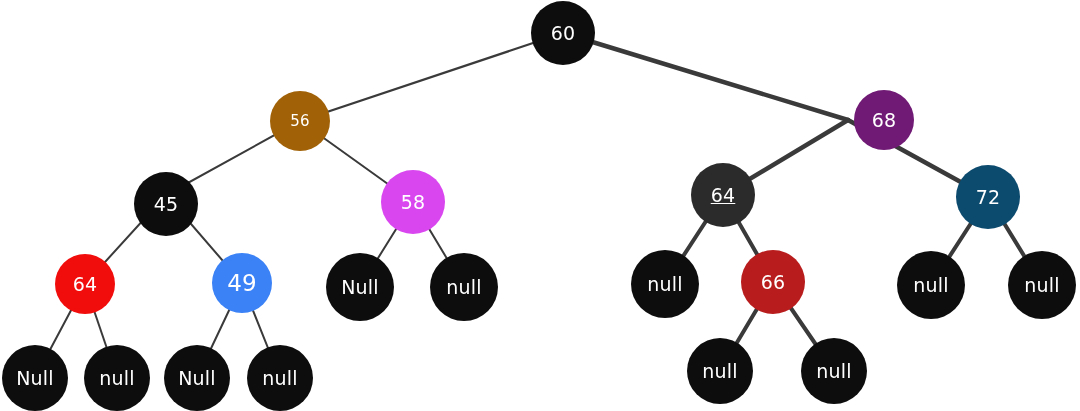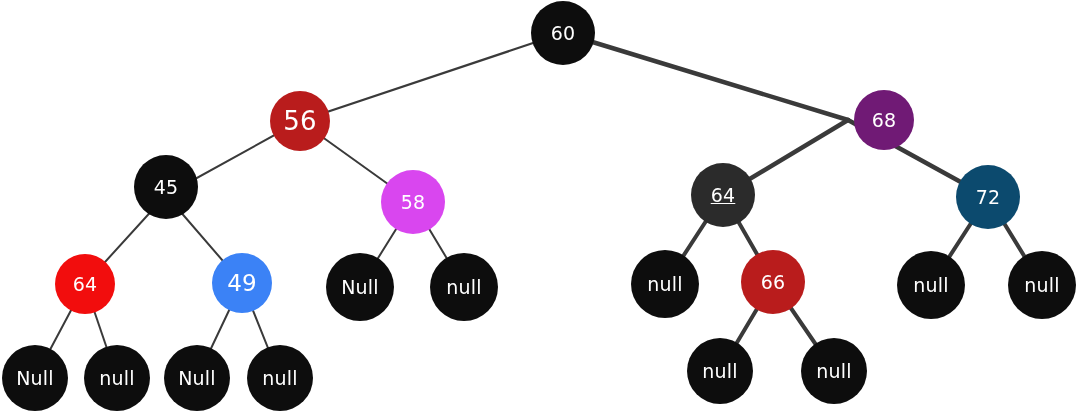--- a/index.html
+++ b/index.html
@@ -65,27 +65,27 @@
       <line x1="723" y1="195" x2="773" y2="282" stroke="#3a3a3a" stroke-width="4" stroke-linecap="round"></line>
       <line x1="988" y1="197" x2="931" y2="285" stroke="#3a3a3a" stroke-width="4" stroke-linecap="round"></line>
       <line x1="988" y1="197" x2="1042" y2="285" stroke="#3a3a3a" stroke-width="4" stroke-linecap="round"></line>
       <line x1="773" y1="282" x2="720" y2="371" stroke="#3a3a3a" stroke-width="4" stroke-linecap="round"></line>
       <line x1="773" y1="282" x2="834" y2="371" stroke="#3a3a3a" stroke-width="4" stroke-linecap="round"></line>
     </svg>
   <div id="tree-nodes">
       <div class="tree-node" style="left: 531px; top: 1px; width: 64px; height: 64px; background: rgb(13, 13, 13); font-size: 19px;">
         <span class="node-label">60</span>
       </div>
-      <div class="tree-node" style="left: 270px; top: 91px; width: 60px; height: 60px; background: #b91c1c; font-size: 26px;">
+      <div class="tree-node" style="left: 270px; top: 91px; width: 60px; height: 60px; background: #a16207; font-size: 15px;">
         <span class="node-label">56</span>
       </div>
       <div class="tree-node" style="left: 854px; top: 90px; width: 60px; height: 60px; background: #701a75; font-size: 19px;">
         <span class="node-label">68</span>
       </div>
-      <div class="tree-node" style="left: 134px; top: 155px; width: 64px; height: 64px; background: rgb(13, 13, 13); font-size: 19px;">
+      <div class="tree-node" style="left: 134px; top: 172px; width: 64px; height: 64px; background: rgb(13, 13, 13); font-size: 19px;">
         <span class="node-label">45</span>
       </div>
       <div class="tree-node" style="left: 381px; top: 170px; width: 64px; height: 64px; background: #d946ef; font-size: 19px;">
         <span class="node-label">58</span>
       </div>
       <div class="tree-node" style="left: 691px; top: 163px; width: 64px; height: 64px; background: rgb(43, 43, 43); font-size: 19px; text-decoration: underline;">
         <span class="node-label">64</span>
       </div>
       <div class="tree-node" style="left: 956px; top: 165px; width: 64px; height: 64px; background: #0c4a6e; font-size: 19px;">
         <span class="node-label">72</span>

